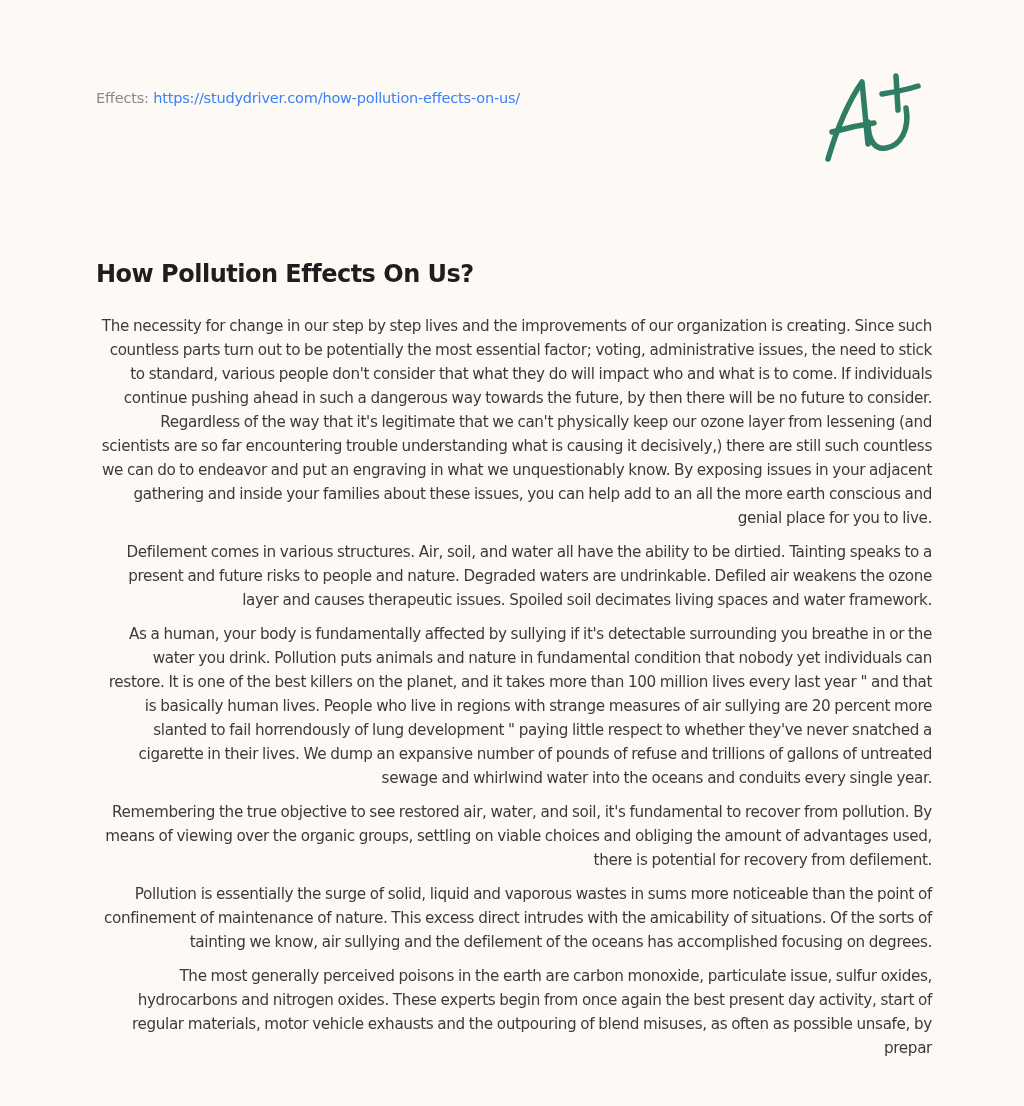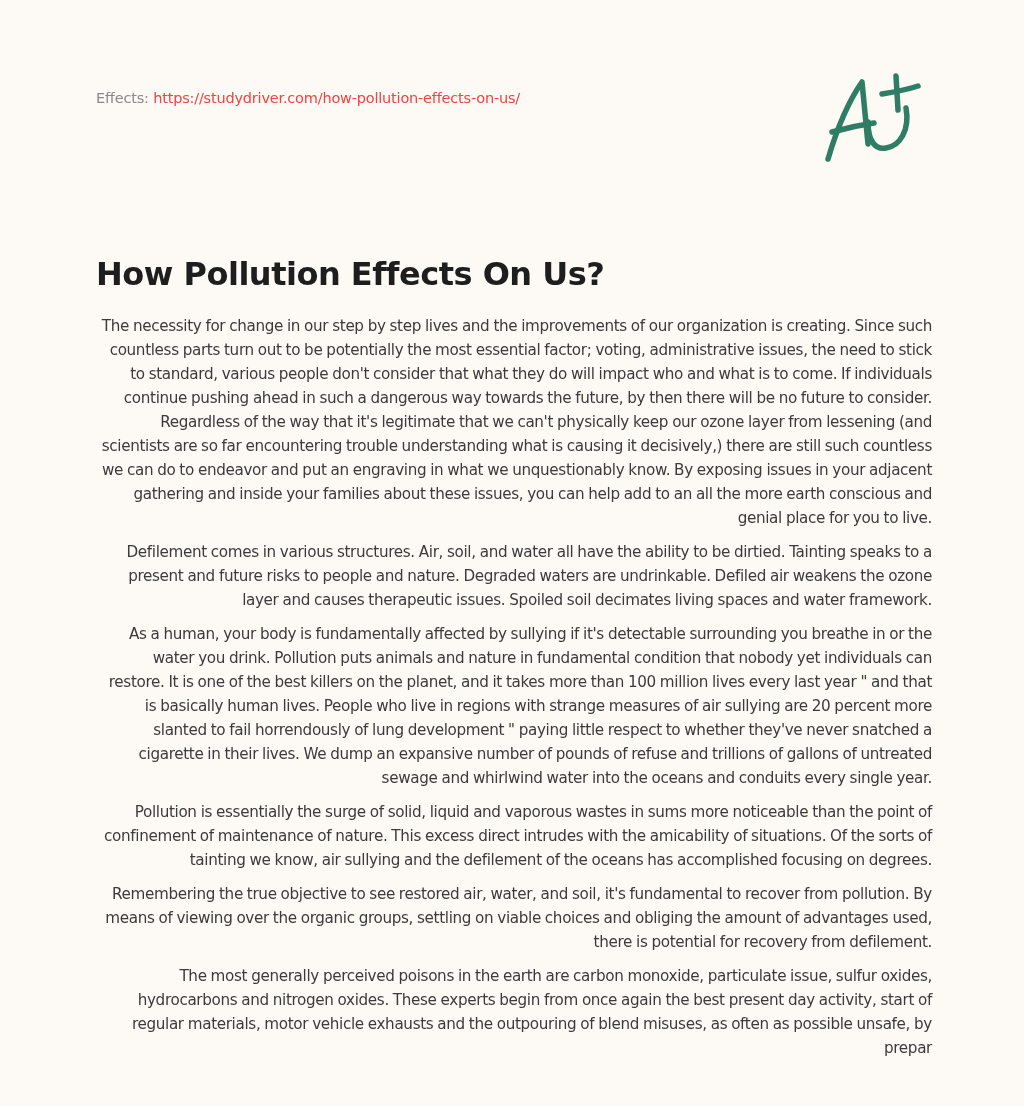--- a/index.html
+++ b/index.html
@@ -31,38 +31,38 @@
       line-height: 30px;
     }
     .source-line {
       margin-top: 14px;
       font-size: 14.5px;
       line-height: 20px;
       color: #8a8a8a;
       letter-spacing: -0.2px;
     }
     .source-link {
-      color: #ef4444;
+      color: #3b82f6;
       text-decoration: none;
     }
     .logo {
       position: absolute;
       left: 818px;
       top: 62px;
       width: 120px;
       height: 110px;
     }
     .essay-title {
       position: absolute;
       left: 96px;
       top: 254px;
       margin: 0;
       font-family: "DejaVu Sans", sans-serif;
       font-weight: bold;
-      font-size: 32px;
+      font-size: 24px;
       color: #1e1e1e;
       letter-spacing: -0.5px;
       line-height: 40px;
     }
     .essay-body {
       position: absolute;
       left: 96px;
       top: 314px;
       width: 836px;
     }
@@ -102,16 +102,16 @@
     </g>
   </svg>
 </div>
 
 <h1 class="essay-title">How Pollution Effects On Us?</h1>
 
 <div class="essay-body">
   <p>The necessity for change in our step by step lives and the improvements of our organization is creating. Since such countless parts turn out to be potentially the most essential factor; voting, administrative issues, the need to stick to standard, various people don't consider that what they do will impact who and what is to come. If individuals continue pushing ahead in such a dangerous way towards the future, by then there will be no future to consider. Regardless of the way that it's legitimate that we can't physically keep our ozone layer from lessening (and scientists are so far encountering trouble understanding what is causing it decisively,) there are still such countless we can do to endeavor and put an engraving in what we unquestionably know. By exposing issues in your adjacent gathering and inside your families about these issues, you can help add to an all the more earth conscious and genial place for you to live.</p>
   <p>Defilement comes in various structures. Air, soil, and water all have the ability to be dirtied. Tainting speaks to a present and future risks to people and nature. Degraded waters are undrinkable. Defiled air weakens the ozone layer and causes therapeutic issues. Spoiled soil decimates living spaces and water framework.</p>
   <p>As a human, your body is fundamentally affected by sullying if it's detectable surrounding you breathe in or the water you drink. Pollution puts animals and nature in fundamental condition that nobody yet individuals can restore. It is one of the best killers on the planet, and it takes more than 100 million lives every last year " and that is basically human lives. People who live in regions with strange measures of air sullying are 20 percent more slanted to fail horrendously of lung development " paying little respect to whether they've never snatched a cigarette in their lives. We dump an expansive number of pounds of refuse and trillions of gallons of untreated sewage and whirlwind water into the oceans and conduits every single year.</p>
+  <p>Remembering the true objective to see restored air, water, and soil, it's fundamental to recover from pollution. By means of viewing over the organic groups, settling on viable choices and obliging the amount of advantages used, there is potential for recovery from defilement.</p>
   <p>Pollution is essentially the surge of solid, liquid and vaporous wastes in sums more noticeable than the point of confinement of maintenance of nature. This excess direct intrudes with the amicability of situations. Of the sorts of tainting we know, air sullying and the defilement of the oceans has accomplished focusing on degrees.</p>
-  <p>Remembering the true objective to see restored air, water, and soil, it's fundamental to recover from pollution. By means of viewing over the organic groups, settling on viable choices and obliging the amount of advantages used, there is potential for recovery from defilement.</p>
   <p>The most generally perceived poisons in the earth are carbon monoxide, particulate issue, sulfur oxides, hydrocarbons and nitrogen oxides. These experts begin from once again the best present day activity, start of regular materials, motor vehicle exhausts and the outpouring of blend misuses, as often as possible unsafe, by prepar</p>
 </div>
 
 </body></html>

